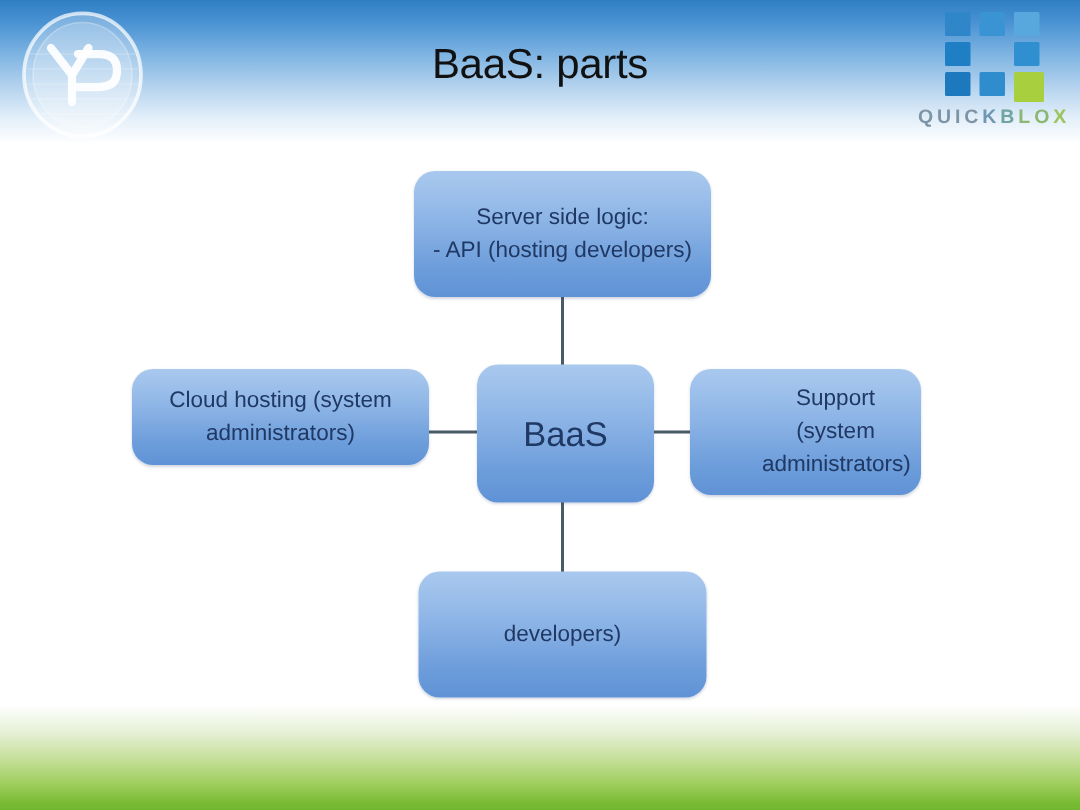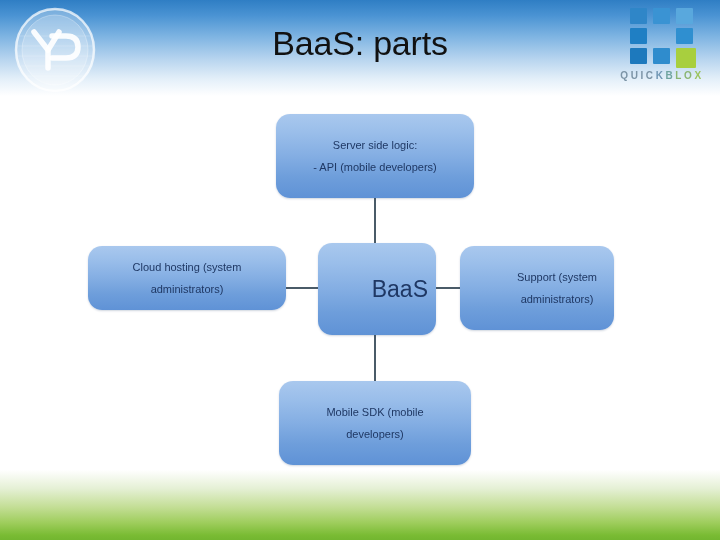--- a/index.html
+++ b/index.html
@@ -50,21 +50,21 @@
         #72b630 100%);
   }
 
   
   #slide-title {
     position: absolute;
     left: 110px;
     top: 23px;
     width: 500px;
     text-align: center;
-    font-size: 34px;
+    font-size: 28px;
     line-height: 40px;
     color: #111111;
     letter-spacing: -0.2px;
     white-space: nowrap;
   }
 
   
   #yd-logo {
     position: absolute;
     left: 12px;
@@ -93,21 +93,21 @@
     width: 17px;
     height: 16px;
     border-radius: 1px;
   }
   #qb-wordmark {
     position: absolute;
     left: 0;
     top: 62px;
     width: 100px;
     text-align: center;
-    font-size: 10px;
+    font-size: 13px;
     letter-spacing: 2.6px;
     font-weight: bold;
   }
   #qb-wordmark .q1 { color: #7c94a6; }
   #qb-wordmark .q2 { color: #6f96b4; }
   #qb-wordmark .q3 { color: #6fa4a0; }
   #qb-wordmark .q4 { color: #8bb673; }
   #qb-wordmark .q5 { color: #9cc45e; }
 
   
@@ -131,37 +131,36 @@
     box-shadow: 0 1px 2px rgba(40,70,110,0.22);
     display: flex;
     align-items: center;
     justify-content: center;
     box-sizing: border-box;
   }
   .node-text {
     width: 100%;
     text-align: center;
     color: #1f3864;
-    font-size: 11px;
+    font-size: 15px;
     line-height: 22px;
     padding: 0 8px;
     box-sizing: border-box;
   }
   .node-text .line { display: block; }
 
   #node-server  { left: 276px; top: 114px; width: 198px; height: 84px; }
   #node-cloud   { left: 88px;  top: 246px; width: 198px; height: 64px; }
   #node-center  { left: 318px; top: 243px; width: 118px; height: 92px; }
   #node-support { left: 460px; top: 246px; width: 154px; height: 84px; padding-left: 40px; }
   #node-mobile  { left: 279px; top: 381px; width: 192px; height: 84px; }
 
   #node-center .node-text {
     font-size: 23px;
     line-height: 36px;
-    text-align: right;
   }
 </style>
 </head>
 <body>
 
 <div id="slide">
 
   <div id="header-band"></div>
 
   <div id="footer-band"></div>
@@ -202,21 +201,21 @@
   </div>
 
   <div class="connector v" style="left:374px; top:197px; height:47px;"></div>
   <div class="connector v" style="left:374px; top:334px; height:48px;"></div>
   <div class="connector h" style="left:285px; top:287px; width:34px;"></div>
   <div class="connector h" style="left:435px; top:287px; width:26px;"></div>
 
   <div class="node" id="node-server">
     <div class="node-text">
       <span class="line">Server side logic:</span>
-      <span class="line">- API (mobile developers)</span>
+      <span class="line">- API (hosting developers)</span>
     </div>
   </div>
 
   <div class="node" id="node-cloud">
     <div class="node-text">
       <span class="line">Cloud hosting (system</span>
       <span class="line">administrators)</span>
     </div>
   </div>
 
@@ -228,18 +227,17 @@
 
   <div class="node" id="node-support">
     <div class="node-text">
       <span class="line">Support (system</span>
       <span class="line">administrators)</span>
     </div>
   </div>
 
   <div class="node" id="node-mobile">
     <div class="node-text">
-      <span class="line">Mobile SDK (mobile</span>
       <span class="line">developers)</span>
     </div>
   </div>
 
 </div>
 
 </body></html>

